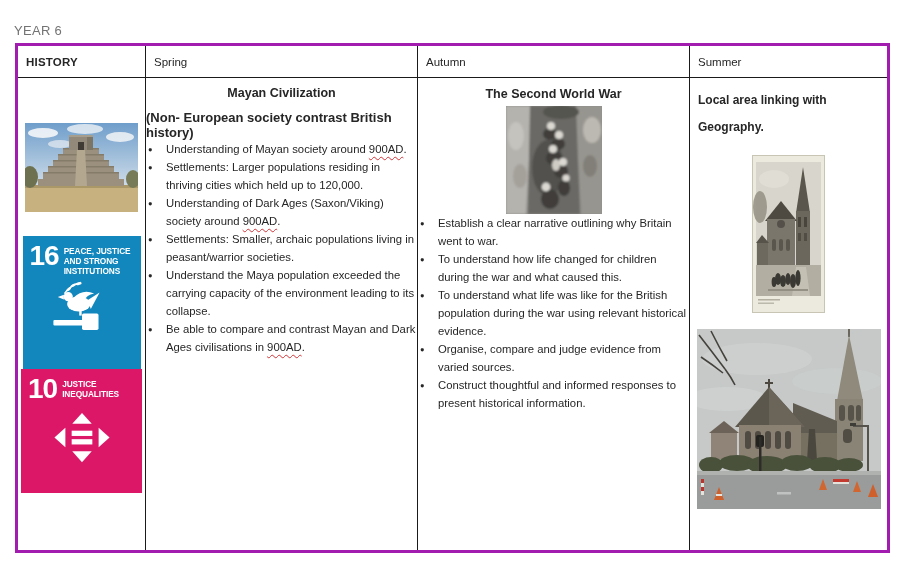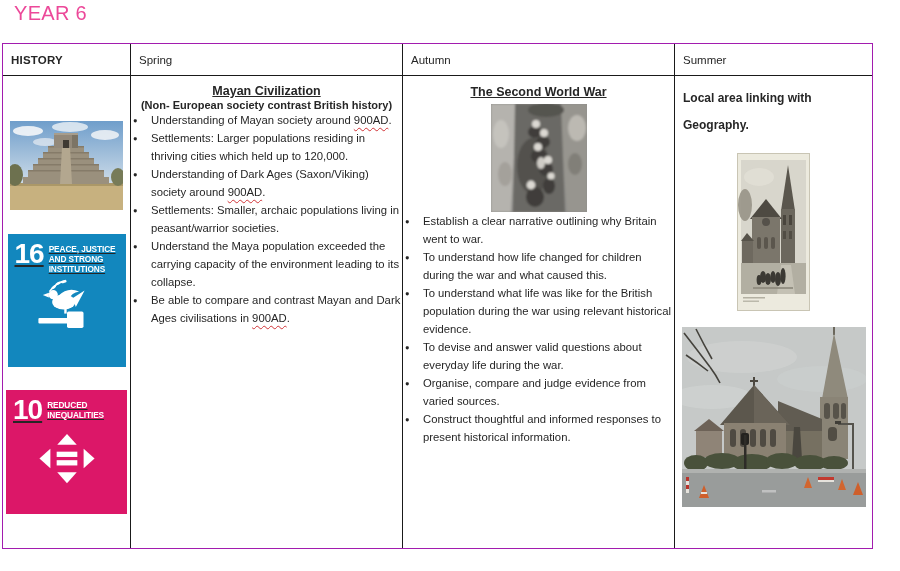--- a/index.html
+++ b/index.html
@@ -2,56 +2,56 @@
 <html><head>
 <meta charset="utf-8">
 <style>
   * { box-sizing: border-box; }
   html,body { margin:0; padding:0; }
   body {
     width:900px; height:571px; background:#ffffff; overflow:hidden; position:relative;
     font-family:"Liberation Sans", sans-serif; color:#262626;
     -webkit-font-smoothing:antialiased;
   }
-  .page-title { position:absolute; left:14px; top:2px; font-size:20px; color:#ec4899; letter-spacing:.3px; }
+  .page-title { position:absolute; left:14px; top:23px; font-size:13px; color:#737373; letter-spacing:.3px; }
 
   .curriculum-table {
-    position:absolute; left:2px; top:43px;
+    position:absolute; left:15px; top:43px;
     display:grid;
     grid-template-columns:128px 272px 272px 197px;
     grid-template-rows:32px 472px;
-    border:1px solid #a21caf;
+    border:3px solid #a21caf;
     background:#fff;
   }
   .cell { border-right:1px solid #1a1a1a; overflow:hidden; }
   .cell.last { border-right:none; }
   .cell.head { border-bottom:1px solid #1a1a1a; display:flex; align-items:center; padding:0 8px; font-size:11.5px; }
   .cell.head.subject { font-weight:bold; letter-spacing:.2px; }
 
   
-  .col-title { font-weight:bold; font-size:12.5px; text-align:center; margin-top:8px;text-decoration:underline; }
-  .col-subtitle { font-weight:bold; font-size:11px; text-align:center; margin-top:1px; }
+  .col-title { font-weight:bold; font-size:12.5px; text-align:center; margin-top:8px; }
+  .col-subtitle { font-weight:bold; font-size:13px; text-align:left; margin-top:10px; }
 
   
   ul.bullets { list-style:none; margin:0; padding:0; font-size:11.3px; line-height:18px; }
   ul.bullets li { position:relative; padding-left:20px; }
   ul.bullets li::before { content:"●"; position:absolute; left:2px; top:1px; font-size:7.5px; }
   .autumn-bullets { margin:14px 13px 0 33px; }
   .spring-bullets { margin:8px 10px 0 32px; }
 
   .wavy-red  { text-decoration-line:underline; text-decoration-style:wavy; text-decoration-color:#d13438; text-decoration-thickness:1px; text-underline-offset:3px; }
   .wavy-blue { text-decoration-line:underline; text-decoration-style:wavy; text-decoration-color:#3a6bd0; text-decoration-thickness:1px; text-underline-offset:3px; }
 
   
-  .history-cell { display:flex; flex-direction:column; align-items:center;text-decoration:underline; }
+  .history-cell { display:flex; flex-direction:column; align-items:center; }
   .pyramid-photo { margin-top:45px; display:block; }
 
   .sdg { color:#fff; overflow:hidden; }
   .sdg16 { width:118px; height:133px; margin-top:24px; }
-  .sdg10 { width:121px; height:124px; margin-top:23px; }
+  .sdg10 { width:121px; height:124px; }
   .sdg-head { display:flex; padding:7px 5px 0 7px; }
   .sdg-num { font-size:28px; font-weight:bold; line-height:26px; letter-spacing:-1px; }
   .sdg-title { font-size:8.3px; font-weight:bold; line-height:10px; margin:3px 0 0 5px; letter-spacing:-.1px; }
   .sdg-icon { display:block; margin:4px auto 0; }
 
   
   .spring-title { margin-top:9px; }
   .wwii-photo { display:block; margin:5px auto 0; }
 
   
@@ -137,21 +137,21 @@
             <path d="M22 16 q9 -9 19 -4 q-7 1 -9 7 q-6 3 -10 -3 z"></path>
             <rect x="27.5" y="26" width="2.2" height="6"></rect>
           </g>
         </svg>
       </div>
 
       <div class="sdg sdg10" style="background: rgb(220, 23, 104);">
         <div class="sdg-head">
           <div class="sdg-num">10</div>
           <div class="sdg-title">
-            <div>REDUCED</div>
+            <div>JUSTICE</div>
             <div>INEQUALITIES</div>
           </div>
         </div>
         <svg class="sdg-icon" width="70" height="62" viewBox="0 0 60 54">
           <g fill="#ffffff">
             <rect x="21" y="21.5" width="18" height="4.6"></rect>
             <rect x="21" y="28.9" width="18" height="4.6"></rect>
             <polygon points="30,6 21.5,15.5 38.5,15.5"></polygon>
             <polygon points="30,49 21.5,39.5 38.5,39.5"></polygon>
             <polygon points="6,27.5 15.5,19 15.5,36"></polygon>
@@ -210,21 +210,20 @@
             <circle cx="57" cy="56" r="4"></circle>
             <circle cx="60" cy="72" r="3.6"></circle>
             <circle cx="40" cy="81" r="4.4"></circle>
           </g>
         </g>
       </svg>
       <ul class="bullets spring-bullets">
           <li><span>Establish a clear narrative outlining why Britain went to war.</span></li>
           <li><span>To understand how life changed for children during the war and what caused this.</span></li>
           <li><span>To understand what life was like for the British population during the war using relevant historical evidence.</span></li>
-          <li><span>To devise and answer valid questions about everyday life during the war.</span></li>
           <li><span>Organise, compare and judge evidence from varied sources.</span></li>
           <li><span>Construct thoughtful and informed responses to present historical information.</span></li>
         </ul>
     </div>
 
     <div class="cell last">
       <div class="summer-title">Local area linking with Geography.</div>
 
       <svg class="postcard-photo" width="73" height="158" viewBox="0 0 73 158">
         <rect width="73" height="158" fill="#eceade"></rect>

